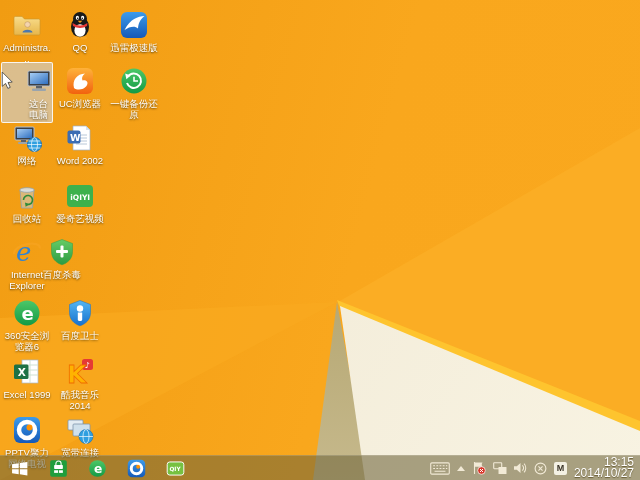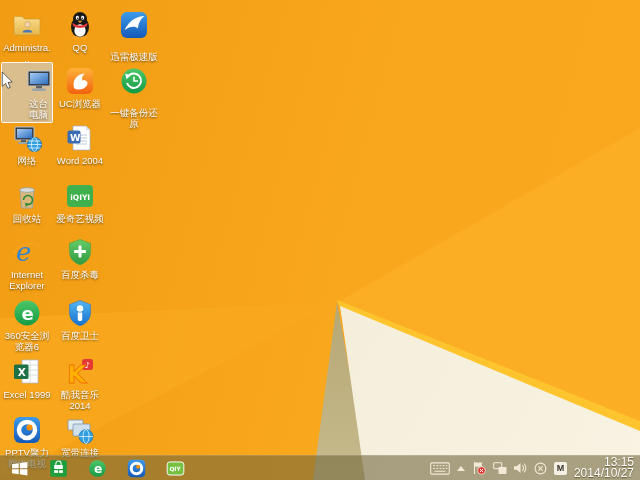--- a/index.html
+++ b/index.html
@@ -9,21 +9,21 @@
           background:linear-gradient(105deg,#f19c12,#f9a71d 55%,#faa81e);}
   .wp{position:absolute;inset:0;pointer-events:none;}
   .wp-wedge{background:#f9a91f;clip-path:polygon(0 318px,337px 302px,0 480px);opacity:.7;}
   .wp-bright{background:#fbad24;clip-path:polygon(338px 302px,640px 128px,640px 430px);}
   .wp-strip{background:#fec42e;clip-path:polygon(337px 300px,640px 421px,640px 433px,340px 308px);}
   .wp-olive{background:linear-gradient(to bottom,#9d8c4c,#c6b98c);clip-path:polygon(337px 302px,369px 480px,313px 480px);}
   .wp-paper{background:linear-gradient(120deg,#efe7d2,#f8f3e2);clip-path:polygon(340px 306px,640px 431px,640px 480px,365px 480px);}
 
   .dicon{position:absolute;width:52px;display:flex;flex-direction:column;align-items:center;
          padding:2px 1px;border:1px solid transparent;border-radius:2px;cursor:default;}
-  .dicon.wide{width:60px;gap:9px;}
+  .dicon.wide{width:60px;}
   .dicon.selected{background:rgba(205,210,216,.62);border-color:rgba(255,255,255,.85);padding-left:24px;}
   .glyph{width:32px;height:32px;}
   .glyph svg{width:100%;height:100%;display:block;}
   .dlabel{margin-top:1px;font-size:9.5px;line-height:11px;color:#fff;text-align:center;
           text-shadow:0 1px 2px rgba(40,30,0,.75);word-break:break-word;}
 
   #cursor{position:absolute;left:1px;top:71px;width:13px;height:19px;z-index:60;pointer-events:none;}
 
   #taskbar{position:absolute;left:0;bottom:0;width:640px;height:25px;z-index:40;
            background:rgba(110,100,58,.58);border-top:1px solid rgba(255,255,255,.16);
@@ -175,21 +175,21 @@
   <div class="dicon" style="left:54px;top:119px">
     <div class="glyph">
         <svg viewBox="0 0 32 32">
       <path d="M9 4h13l4 4v20H9z" fill="#fff" stroke="#9bb0c8" stroke-width=".7"></path>
       <path d="M22 4l4 4h-4z" fill="#d7e2ee"></path>
       <path d="M12 13h11M12 16h11M12 19h11M12 22h11" stroke="#b9c8d8" stroke-width="1"></path>
       <rect x="3.5" y="8.5" width="13" height="13" rx="2" fill="#3b6cb3"></rect>
       <text x="6" y="18.6" font-size="9.5" font-weight="bold" fill="#fff" font-family="'DejaVu Sans',sans-serif">W</text>
         </svg>
       </div>
-    <div class="dlabel">Word 2004</div>
+    <div class="dlabel">Word 2002</div>
   </div>
 
   <div class="dicon" style="left:1px;top:177px">
     <div class="glyph">
         <svg viewBox="0 0 32 32">
       <path d="M9 10h14l-1.6 18H10.6z" fill="rgba(195,210,222,.5)" stroke="#8fa3b0" stroke-width=".8"></path>
       <ellipse cx="16" cy="10" rx="7.2" ry="2.3" fill="rgba(225,233,240,.8)" stroke="#8fa3b0" stroke-width=".8"></ellipse>
       <path d="M12.5 20a4.5 4.5 0 1 1 2.8 4.2" stroke="#2e8b3a" stroke-width="1.6" fill="none"></path>
       <polygon points="14,22.5 18.6,24.3 14.6,26.8" fill="#2e8b3a"></polygon>
         </svg>
@@ -210,21 +210,21 @@
   <div class="dicon" style="left:1px;top:233px">
     <div class="glyph">
         <svg viewBox="0 0 32 32">
       <text x="5" y="25" font-size="26" font-style="italic" fill="#2f83d6" font-family="'DejaVu Serif',serif">e</text>
       <path d="M3 18C2.5 8 30 3.5 28.8 12.5" stroke="#f6a21d" stroke-width="2.2" fill="none"></path>
         </svg>
       </div>
     <div class="dlabel">Internet Explorer</div>
   </div>
 
-  <div class="dicon" style="left:54px;top:233px">
+  <div class="dicon" style="left:36px;top:233px">
     <div class="glyph">
         <svg viewBox="0 0 32 32">
       <path d="M16 3.5l10.5 4v8c0 7-4.5 11.3-10.5 13.3C10 26.8 5.5 22.5 5.5 15.5v-8z" fill="url(#gShG)" stroke="#2f9e44" stroke-width=".5"></path>
       <rect x="14.5" y="9.5" width="3" height="12" rx="1" fill="#fff"></rect>
       <rect x="10" y="14" width="12" height="3" rx="1" fill="#fff"></rect>
         </svg>
       </div>
     <div class="dlabel">百度杀毒</div>
   </div>
 

